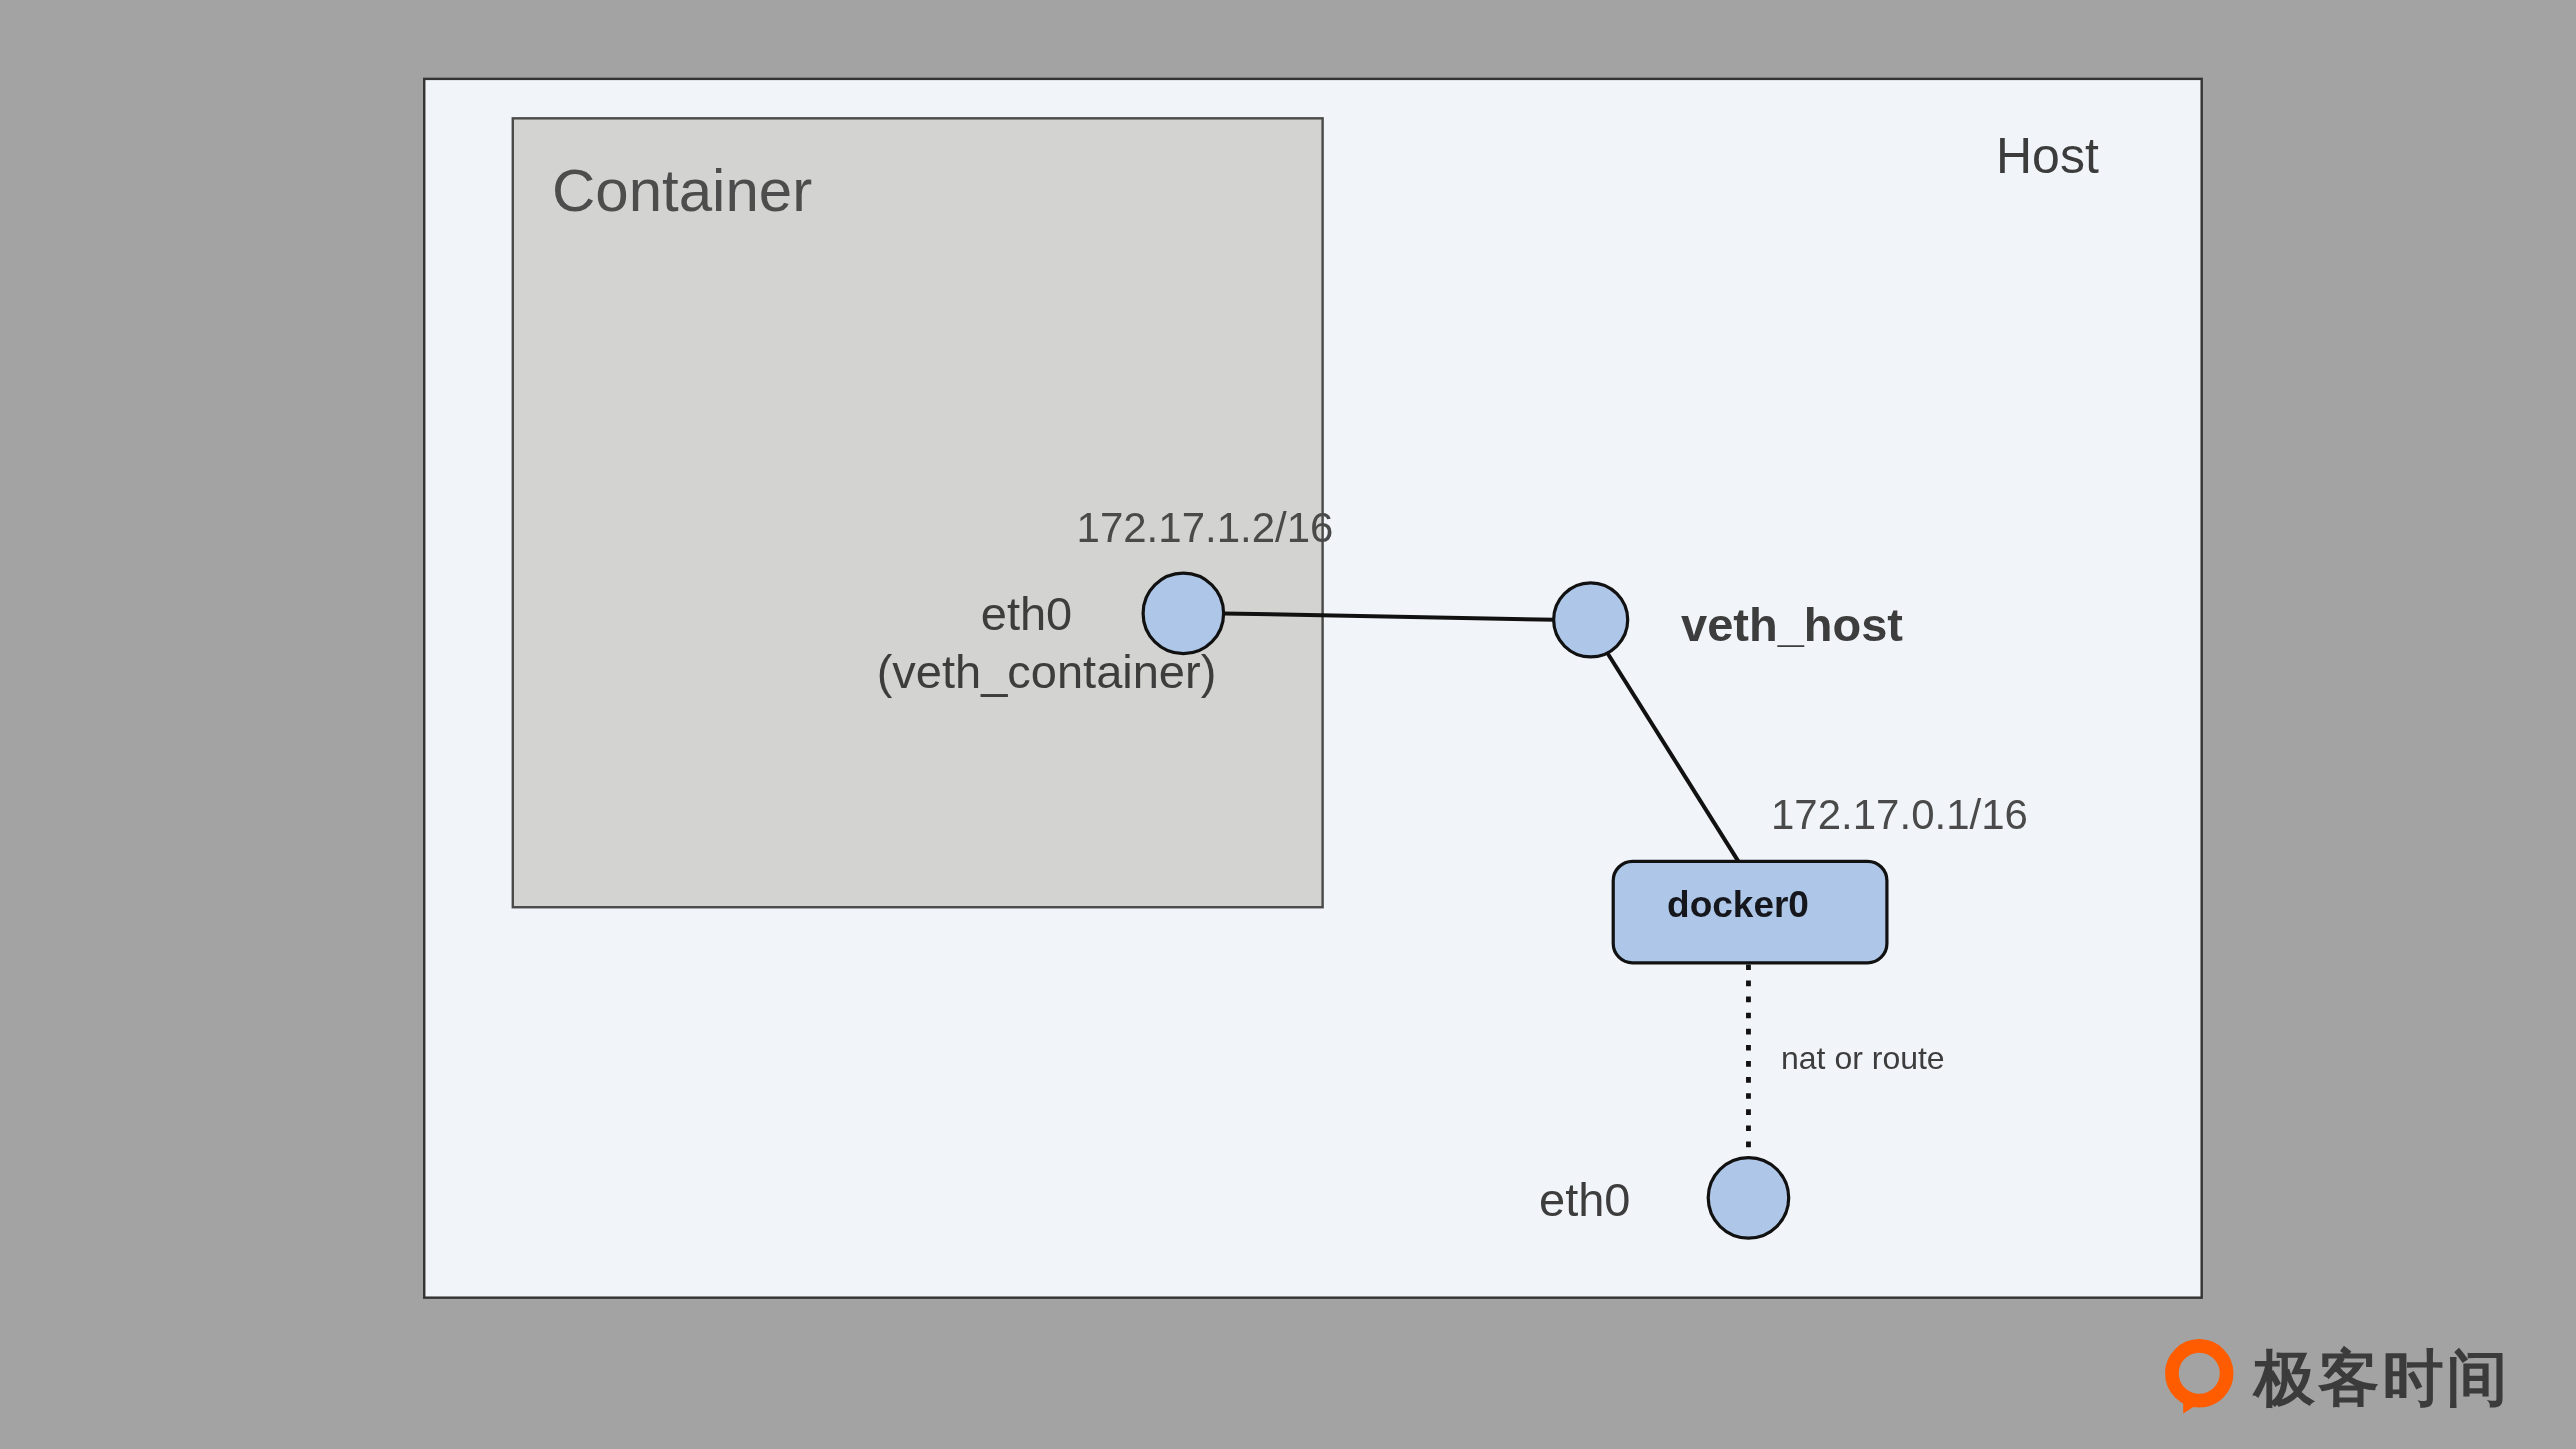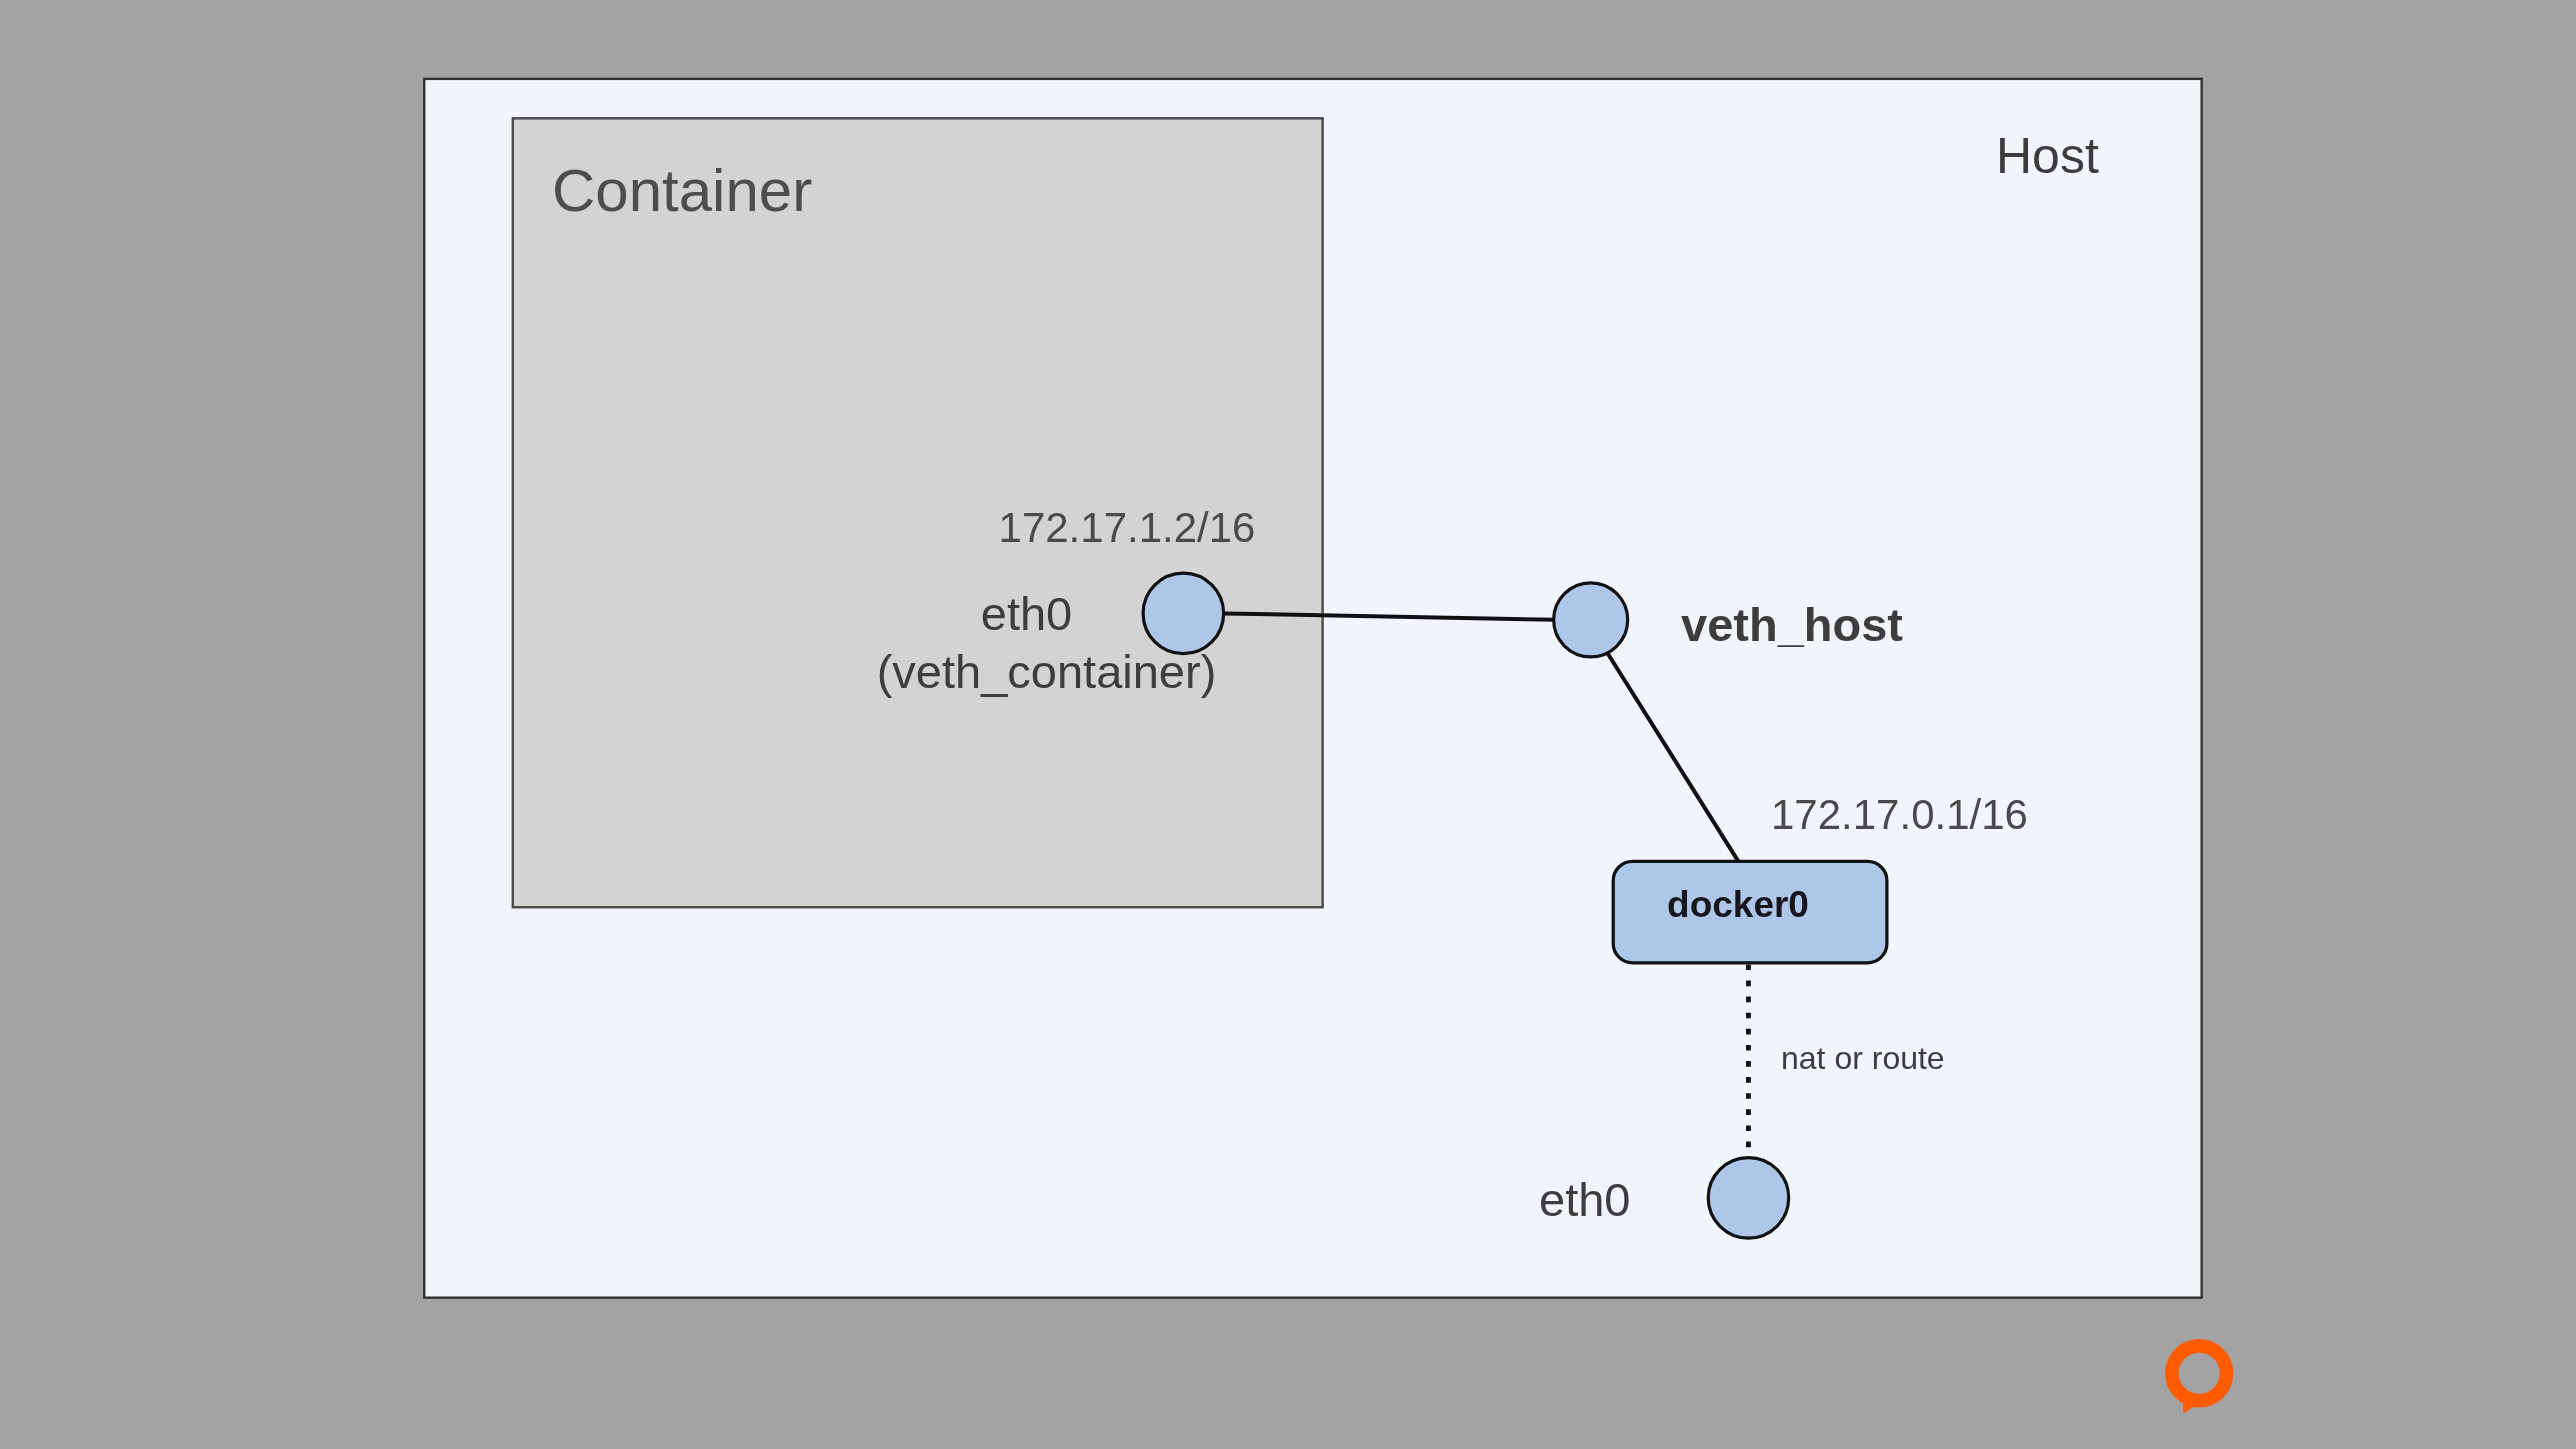--- a/index.html
+++ b/index.html
@@ -12,21 +12,21 @@
   }
   svg{position:absolute;left:0;top:0;}
   .label{
     position:absolute;
     color:#3d3d3d;
     white-space:nowrap;
     font-family:"Liberation Sans", sans-serif;
   }
   .lbl-host{left:1996px;top:127px;font-size:50px;color:#3c3c3c;}
   .lbl-container{left:552px;top:156px;font-size:60px;color:#4d4d4d;}
-  .lbl-ip1{left:982px;top:504px;width:290px;text-align:center;font-size:42px;color:#4a4a4a;}
+  .lbl-ip1{left:1060px;top:504px;width:290px;text-align:center;font-size:42px;color:#4a4a4a;}
   .lbl-eth0{left:918px;top:586px;width:217px;text-align:center;font-size:47px;}
   .lbl-vethc{left:821px;top:644px;width:451px;text-align:center;font-size:47px;}
   .lbl-vethhost{left:1681px;top:597px;font-size:47px;font-weight:bold;}
   .lbl-ip2{left:1771px;top:791px;font-size:42px;color:#4a4a4a;}
   .lbl-docker0{left:1613px;top:884px;width:250px;text-align:center;font-size:37px;font-weight:bold;color:#15171c;}
   .lbl-nat{left:1781px;top:1040px;font-size:32px;}
   .lbl-eth0b{left:1539px;top:1172px;font-size:47px;}
   .lbl-logo{left:2254px;top:1338px;font-size:61px;color:#3b3b3b;font-weight:600;letter-spacing:3.2px;}
 </style>
 </head>
@@ -63,15 +63,16 @@
   <div class="label lbl-host">Host</div>
   <div class="label lbl-container">Container</div>
   <div class="label lbl-ip1">172.17.1.2/16</div>
   <div class="label lbl-eth0">eth0</div>
   <div class="label lbl-vethc">(veth_container)</div>
   <div class="label lbl-vethhost">veth_host</div>
   <div class="label lbl-ip2">172.17.0.1/16</div>
   <div class="label lbl-docker0">docker0</div>
   <div class="label lbl-nat">nat or route</div>
   <div class="label lbl-eth0b">eth0</div>
+  <div class="label lbl-logo">极客时间</div>
 
 </div>
 
 
 </body></html>

